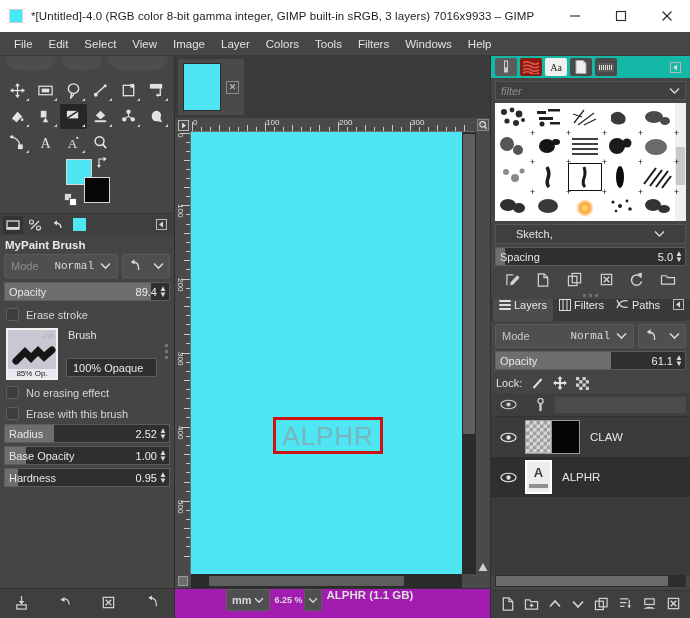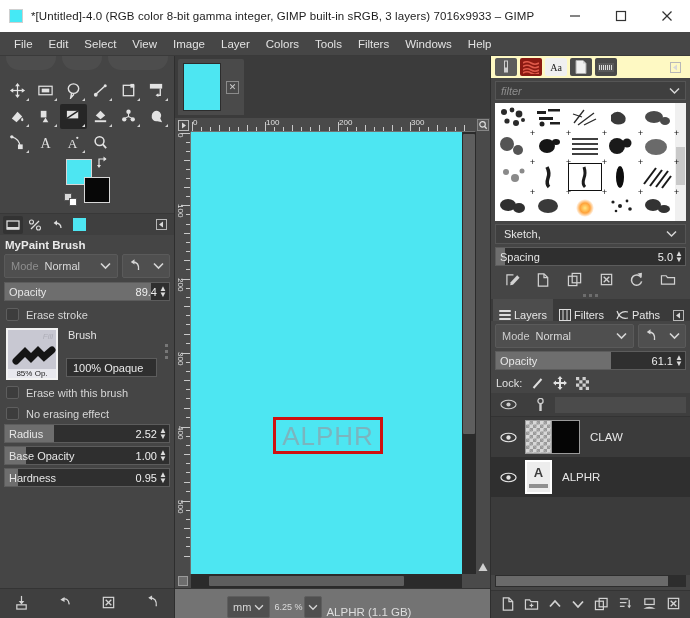--- a/index.html
+++ b/index.html
@@ -67,21 +67,21 @@
   .opt-tab.sel{ background:#333; }
   .opt-tab .cy{ width:13px;height:13px;background:#4de6f2;}
   .opt-tabs .spacer{ flex:1; }
 
   .tool-title{ padding:4px 5px 3px 5px; font-weight:bold; font-size:11.5px; color:#eaeaea;
                flex:none;}
   .row{ display:flex; align-items:center; gap:4px; padding:0 4px 4px 4px; flex:none;}
   .mode-box{ flex:1; height:24px; background:#4f4f4f; border:1px solid #5a5a5a;
              display:flex; align-items:center; padding:0 6px; gap:6px; border-radius:2px;}
   .mode-box .lbl{ color:#8e8e8e; }
-  .mode-box .val{ flex:1; text-align:left; color:#d9d9d9; }
+  .mode-box .val{ flex:1; text-align:right; color:#d9d9d9;font-family:Liberation Mono, monospace; }
   .undo-pair{ width:48px;height:24px; background:#4f4f4f;border:1px solid #5a5a5a;border-radius:2px;
            display:flex;align-items:center;justify-content:space-around;}
 
   .slider{ position:relative; height:19px; margin:0 4px 3px 4px; background:#2f2f2f;
            border:1px solid #5c5c5c; display:flex; align-items:center; flex:none;}
   .slider .fill{ position:absolute; left:0; top:0; bottom:0; background:#6e6e6e; }
   .slider .nm{ position:relative; padding-left:4px; color:#e6e6e6; }
   .slider .vl{ position:relative; margin-left:auto; padding-right:12px; color:#efefef; }
   .slider .sp{ position:absolute; right:2px; top:3px; font-size:8px; line-height:6px;
                color:#dcdcdc; text-align:center;}
@@ -148,63 +148,63 @@
   .vnav{ width:14px; background:#4a4a4a; flex:none; display:flex; align-items:flex-end;
      justify-content:center; padding-bottom:1px;}
 
   .hscroll-row{ height:14px; display:flex; flex:none; background:#2b2b2b; }
   .hscroll{ flex:1; position:relative; }
   .hscroll .thumb{ position:absolute; top:2px; bottom:2px; left:18px; width:195px;
      background:#5e5e5e; border-radius:1px;}
   .quickmask{ width:16px; background:#4a4a4a; display:flex;align-items:center;justify-content:center;}
   .hs-corner{ width:28px; background:#4a4a4a; }
 
-  .statusbar{ height:30px; background:#737373; display:flex; align-items:flex-end; gap:4px;
-     padding:0 4px; flex:none; border-top:1px solid #343434;}
+  .statusbar{ height:30px; background:#a21caf; display:flex; align-items:flex-start; gap:4px;
+     padding:0 4px; flex:none; border-top:1px solid #343434;font-weight:bold;}
   .unit-box{ height:22px; min-width:42px; background:#4f4f4f;border:1px solid #5e5e5e;
      border-radius:2px; display:flex;align-items:center; gap:3px; padding:0 5px;}
   .zoom-box{ height:22px; display:flex; align-items:center; gap:2px; }
   .zoom-val{ font-size:9px; color:#dcdcdc; }
   .zoom-drop{ width:18px;height:22px; background:#4f4f4f;border:1px solid #5e5e5e;
      border-radius:2px; display:flex;align-items:center;justify-content:center;}
   .status-text{ color:#dedede; font-size:11.5px; }
 
   
   .right{ width:200px; flex:none; background:#454545; display:flex; flex-direction:column;
           border-left:1px solid #2e2e2e; min-height:0;}
-  .r-tabs{ height:22px; background:#fef9c3; display:flex; align-items:center; gap:3px;
+  .r-tabs{ height:22px; background:#14b8a6; display:flex; align-items:center; gap:3px;
            padding:0 4px; flex:none;}
   .r-tab{ width:22px;height:18px; display:flex;align-items:center;justify-content:center;
           border-radius:2px; background:#4a4a4a;}
   .r-tab.sel{ background:#5c5c5c; }
   .r-tabs .sp{ flex:1; }
   .filter-row{ height:19px; margin:3px 4px; background:#3f3f3f; border:1px solid #555;
      display:flex; align-items:center; padding:0 5px; flex:none;}
   .filter-row .ph{ color:#8d8d8d; font-style:italic; flex:1;}
   .brush-label{ padding:1px 5px 2px 5px; font-style:italic; color:#e4e4e4; flex:none;}
   .brush-grid{ margin:0 4px; height:118px; background:#fff; position:relative; flex:none;
      display:flex; }
   .bg-cells{ flex:1; display:grid; grid-template-columns:repeat(5,1fr);
      grid-template-rows:repeat(4,1fr); }
   .bcell{ position:relative; display:flex;align-items:center;justify-content:center; }
   .bcell.sel{ outline:1.5px solid #111; outline-offset:-2px;}
   .bcell .plus{ position:absolute; right:-4px; bottom:-5px; color:#111; font-size:9px; z-index:2;}
   .bg-scroll{ width:11px; background:#f0f0f0; position:relative; }
   .bg-scroll .th{ position:absolute; left:1px;right:1px; top:44px; height:38px; background:#c9c9c9;}
   .sel-combo{ height:20px; margin:3px 4px 0 4px; background:#3f3f3f;border:1px solid #555;
-     display:flex;align-items:center;padding:0 8px; flex:none;}
+     display:flex;align-items:center;padding:0 20px; flex:none;}
   .sel-combo .t{ flex:1; color:#e6e6e6; }
   .r-icons{ height:24px; display:flex; align-items:center; justify-content:space-around;
      padding:0 6px; flex:none;}
   .r-dots{ height:7px; display:flex; align-items:center; justify-content:center; gap:3px; flex:none;}
   .r-dots i{ width:3px;height:3px;background:#6d6d6d;display:block;}
 
   .l-tabs{ height:22px; background:#3a3a3a; display:flex; align-items:center; flex:none;
      padding-left:2px;}
-  .l-tab{ height:22px; display:flex; align-items:flex-end; gap:3px; padding:0 6px; color:#e6e6e6;
+  .l-tab{ height:22px; display:flex; align-items:flex-start; gap:3px; padding:0 6px; color:#e6e6e6;
      font-size:11px;}
   .l-tab.sel{ background:#4d4d4d; }
   .l-tabs .sp{ flex:1; }
 
   .lock-row{ height:20px; display:flex; align-items:center; gap:9px; padding-left:5px; flex:none;}
   .lock-row .lk{ color:#e0e0e0; }
 
   .layer-head{ height:24px; background:#3e3e3e; display:flex; align-items:center; flex:none;
      border-bottom:1px solid #333;}
   .lh-eye{ width:34px; display:flex; align-items:center; justify-content:center;}
@@ -505,25 +505,25 @@
         </div>
         <div class="dots">
             <i></i>
             <i></i>
             <i></i>
           </div>
       </div>
 
       <div class="chk-row">
         <i class="chk"></i>
-        <span>Erase with this brush</span>
+        <span>No erasing effect</span>
       </div>
       <div class="chk-row">
         <i class="chk"></i>
-        <span>No erasing effect</span>
+        <span>Erase with this brush</span>
       </div>
 
       <div class="slider">
         <div class="fill" style="width:30%"></div>
         <span class="nm">Radius</span>
         <span class="vl">2.52</span>
         <span class="sp">▲<br>▼</span>
       </div>
       <div class="slider">
         <div class="fill" style="width:13%"></div>

